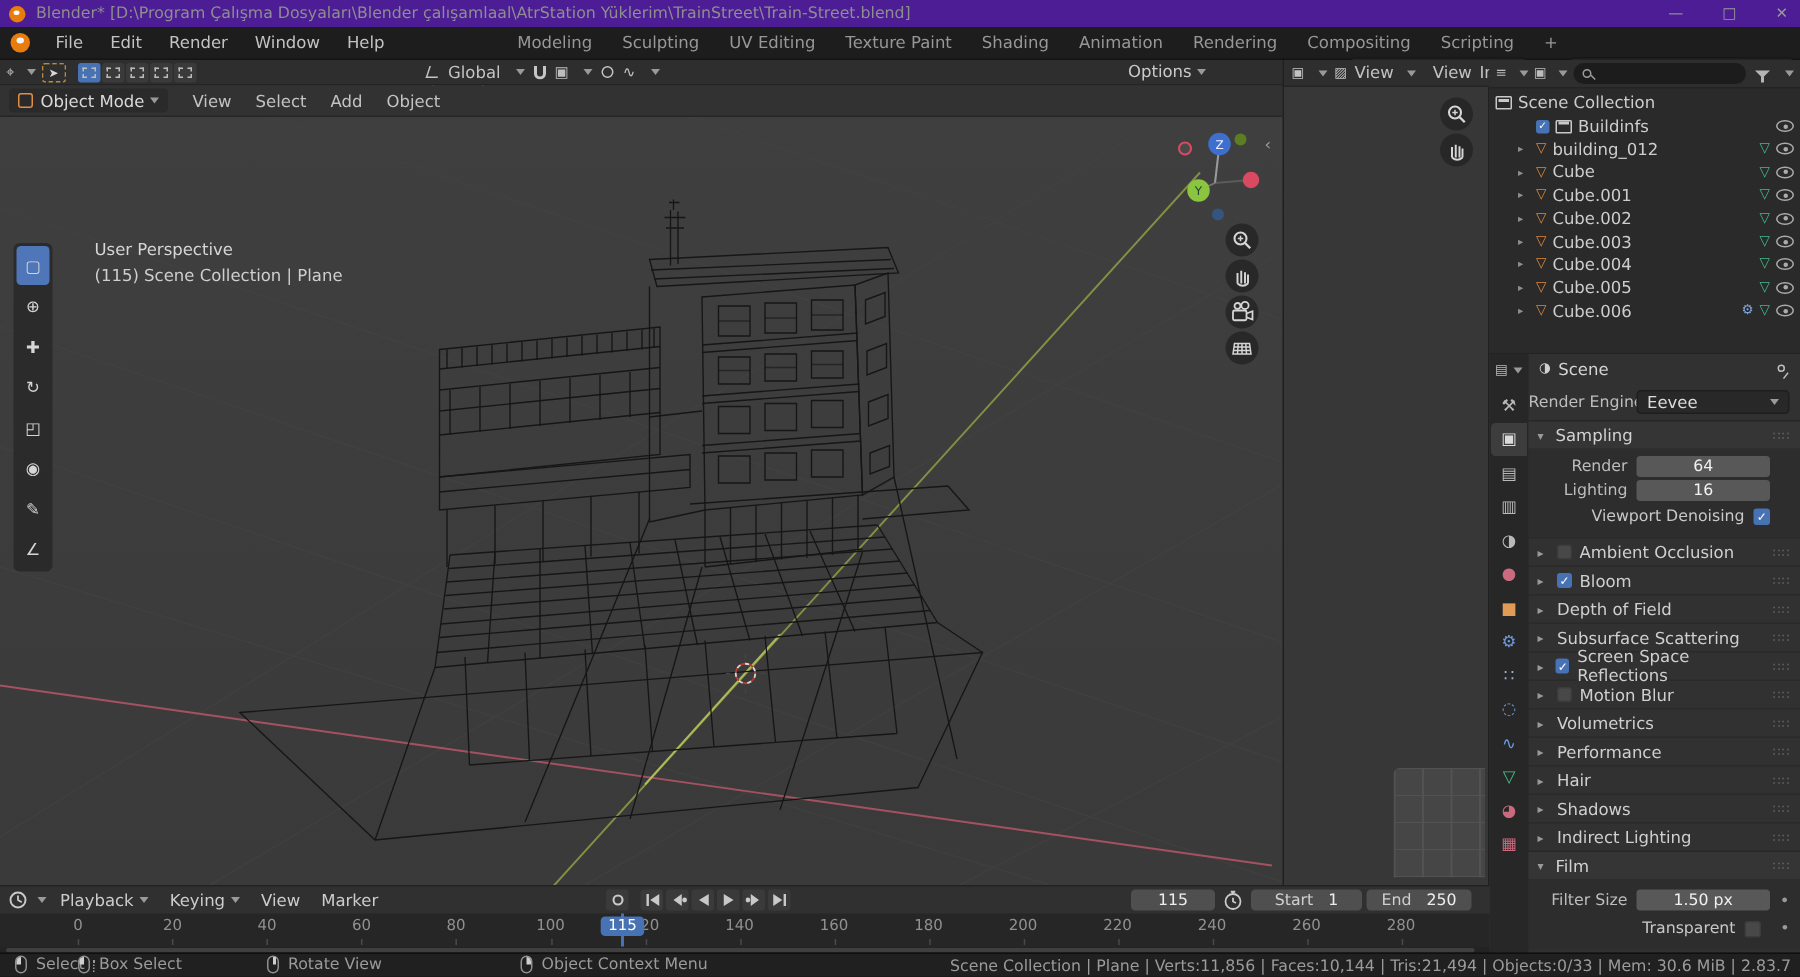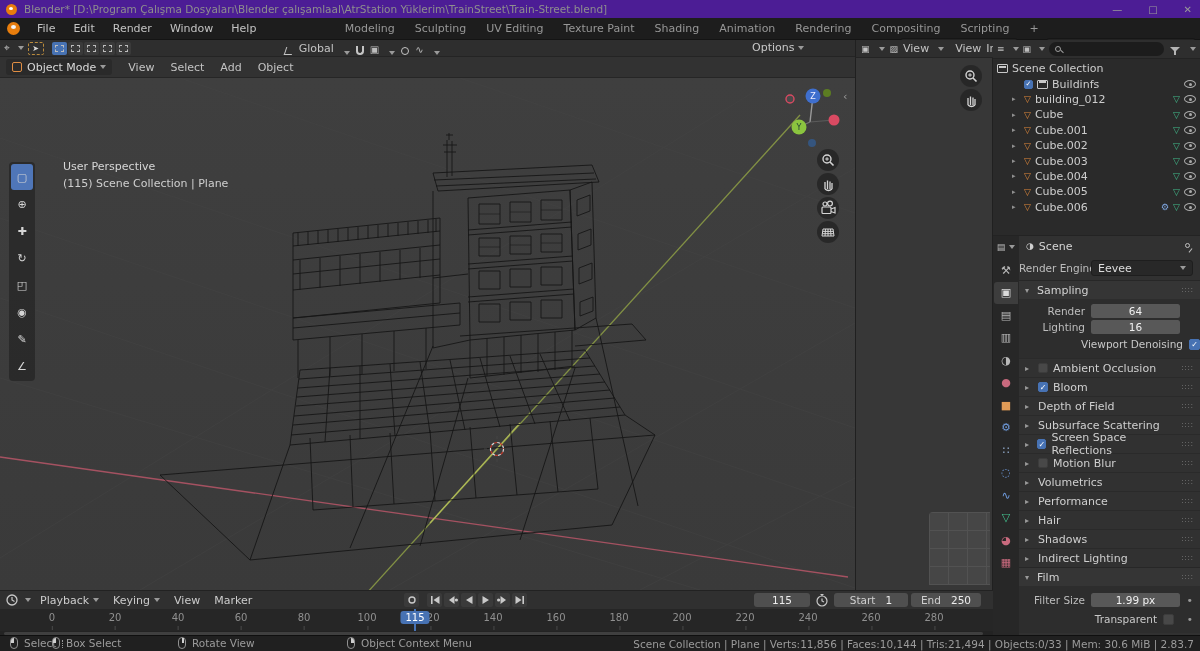--- a/index.html
+++ b/index.html
@@ -35,21 +35,21 @@
   .xic { color:#8f8f8f; font-size:10px; padding:0 2px; }
   .xic.dim { color:#5c5c5c; }
   
   #toolsettings { left:0; top:40px; width:855px; height:17px; background:#2e2e2e; border-bottom:1px solid #242424; display:flex; align-items:center; gap:4px; padding:0 4px; }
   .tsicon { color:#bdbdbd; font-size:10px; display:flex; align-items:center; }
   .tool-active { width:16px; height:13px; border:1px dashed #b98a3c; border-radius:2px; display:flex; align-items:center; justify-content:center; color:#d9d9d9; font-size:8px; }
   .selmode { display:flex; gap:1px; margin-left:4px; }
   .selmode span { width:15px; height:13px; background:#3a3a3a; border-radius:2px; position:relative; }
   .selmode span::after { content:""; position:absolute; inset:3px; border:1px dashed #bdbdbd; }
   .selmode span[data-on="true"] { background:#4772b3; }
-  #ts-center { display:flex; align-items:flex-end; gap:6px; margin-left:150px; }
+  #ts-center { display:flex; align-items:center; gap:6px; margin-left:150px; }
   .axisic { width:8px; height:8px; border-left:1.2px solid #c5c5c5; border-bottom:1.2px solid #c5c5c5; transform:skewX(-18deg); }
   .magnet { width:8px; height:9px; border:2px solid #c5c5c5; border-top:none; border-radius:0 0 5px 5px; }
   .propcirc { width:8px; height:8px; border:1.2px solid #c5c5c5; border-radius:50%; }
   #ts-options { position:absolute; left:752px; top:41px; display:flex; align-items:center; color:#c9c9c9; }
   
   #vpheader { left:0; top:57px; width:855px; height:21px; background:#323232; border-bottom:1px solid #262626; display:flex; align-items:center; padding:0 6px; }
   .objic { width:10px; height:10px; border:1.2px solid #e08e44; border-radius:2px; margin-right:5px; }
   #mode-btn { display:flex; align-items:center; background:#2a2a2a; border-radius:3px; height:16px; padding:0 6px; color:#d9d9d9; }
   #vpmenus { display:flex; margin-left:8px; }
   #vpmenus > div { padding:2px 8px; }
@@ -117,21 +117,21 @@
   #engine-row { height:24px; display:flex; align-items:center; }
   .plabel { width:72px; text-align:right; color:#bdbdbd; padding-right:6px; white-space:nowrap; font-size:10.5px; }
   #engine-dd { flex:1; margin-right:7px; height:16px; background:#282828; border:1px solid #1e1e1e; border-radius:3px; display:flex; align-items:center; padding:0 6px; color:#dcdcdc; }
   #engine-dd .caret { margin-left:auto; }
   .pph { height:19px; display:flex; align-items:center; gap:4px; padding:0 6px; background:#353535; border-top:1px solid #272727; color:#d2d2d2; }
   .pph .parrow { color:#9a9a9a; font-size:8px; width:8px; }
   .pdots { margin-left:auto; color:#6f6f6f; font-size:8px; letter-spacing:1px; }
   .pbody { background:#2d2d2d; padding:4px 0 5px; }
   .prow { height:16px; display:flex; align-items:center; }
   .pfield { flex:1; margin-right:20px; height:14px; background:#585858; border-radius:2.5px; color:#f0f0f0; display:flex; align-items:center; justify-content:center; font-size:10.5px; }
-  .pcheckrow { height:18px; display:flex; align-items:center; justify-content:flex-end; gap:6px; color:#c8c8c8; font-size:10.5px; }
+  .pcheckrow { height:18px; display:flex; align-items:center; justify-content:flex-end; padding-right:20px; gap:6px; color:#c8c8c8; font-size:10.5px; }
   .bigcheck { width:11px; height:11px; border-radius:2px; background:#484848; border:1px solid #3c3c3c; display:flex; align-items:center; justify-content:center; font-size:8px; color:#fff; }
   [data-check="on"] > .bigcheck { background:#4772b3; border-color:#4772b3; }
   [data-check="on"] > .bigcheck::after { content:"✓"; }
   .ppanel { height:19px; display:flex; align-items:center; gap:5px; padding:0 6px; border-top:1px solid #2a2a2a; color:#cfcfcf; }
   .ppanel .parrow { color:#9a9a9a; font-size:8px; width:8px; }
   .ppanel:not([data-check]) .bigcheck { display:none; }
   .keydot { position:absolute; right:7px; color:#9a9a9a; }
   
   #timeline { left:0; top:590px; width:993px; height:45px; background:#303030; border-top:1px solid #222; }
   #tl-header { height:18px; display:flex; align-items:center; gap:2px; padding:0 5px; }
@@ -698,21 +698,21 @@
           </div>
         </div>
       <div class="pph">
         <span class="parrow">▾</span>
         <span>Film</span>
         <span class="pdots">∷∷</span>
       </div>
       <div class="pbody" style="position:relative">
         <div class="prow" style="height:20px; position:relative">
           <span class="plabel">Filter Size</span>
-          <span class="pfield">1.99 px</span>
+          <span class="pfield">1.50 px</span>
           <span class="keydot">•</span>
         </div>
         <div class="pcheckrow" data-check="off" style="position:relative; padding-right:26px">
           <span>Transparent</span>
           <span class="bigcheck"></span>
           <span class="keydot">•</span>
         </div>
       </div>
     </div>
   </div>

